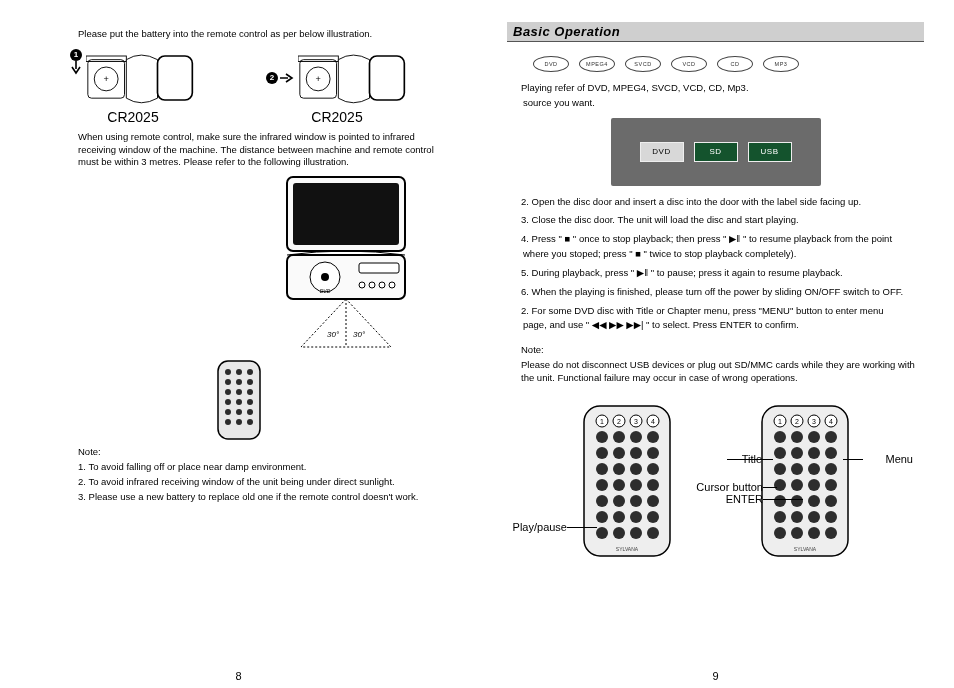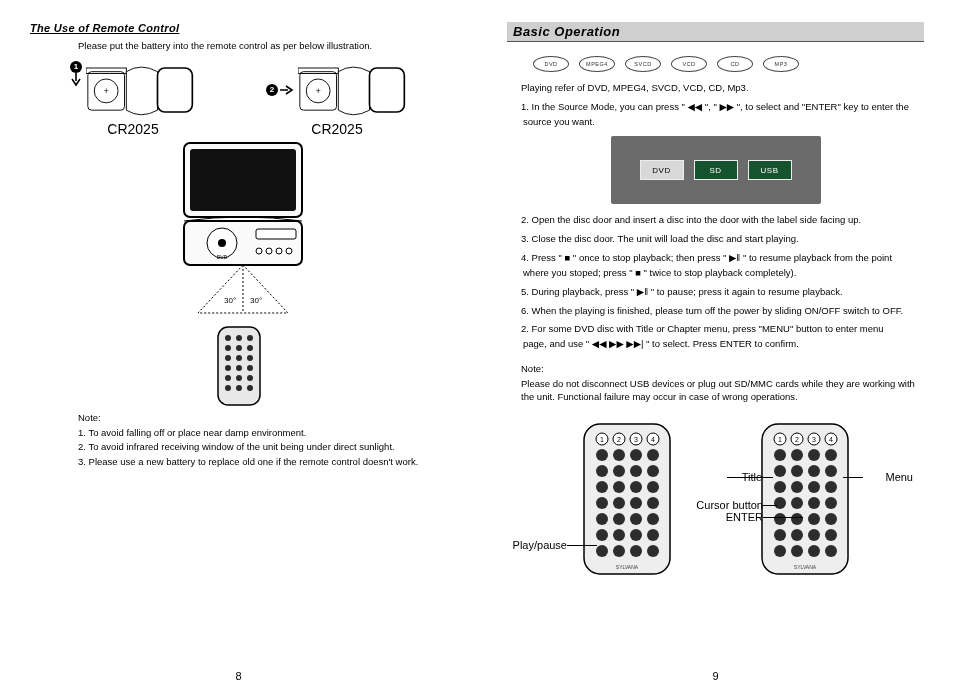--- a/index.html
+++ b/index.html
@@ -58,21 +58,21 @@
   .bat-unit { display: flex; flex-direction: column; align-items: center; }
   .bat-svg { width: 110px; height: 58px; }
   .bat-label { font-size: 14px; margin-top: 2px; }
   .num-circle {
     display: inline-flex; width: 12px; height: 12px; border-radius: 50%;
     background: #000; color: #fff; font-size: 8px; align-items: center; justify-content: center;
     font-weight: bold;
   }
 
   
-  .dvd-illus { text-align: center; margin: 4px auto 4px auto; }
+  .dvd-illus { text-align: right; margin: 4px auto 4px auto; font-style: italic; }
 
   
   .remote-sm-wrap { text-align:center; margin-top: 8px; }
 
   
   .disc-row { display:flex; gap:10px; margin: 0 0 10px 26px; }
   .disc-oval {
     width: 34px; height: 14px; border: 1px solid #444; border-radius: 50%;
     display:flex; align-items:center; justify-content:center;
     font-size:5.5px; letter-spacing:0.5px; color:#333;
@@ -94,21 +94,20 @@
   }
   .callout.right { text-align:right; }
   .c-line { position:absolute; height:1px; background:#000; }
   .sub { padding-left: 16px; font-size:9.5px; line-height:1.35; margin-top:-4px; margin-bottom:6px;}
 
 </style>
 </head>
 <body>
 
 <div class="page">
-  <div class="section-title">The Use of Remote Control</div>
   <div class="body-text">Please put the battery into the remote control as per below illustration.</div>
 
   <div class="bat-row">
     <div class="bat-unit">
       <div style="display:flex;align-items:flex-start;gap:4px;">
         <div style="display:flex;flex-direction:column;align-items:center;">
           <span class="num-circle">1</span>
           <svg width="10" height="14">
               <path d="M5 0 L5 8 M1 6 L5 12 L9 6" stroke="#000" stroke-width="1.6" fill="none"></path>
             </svg>
@@ -139,20 +138,21 @@
           <circle cx="22" cy="31" r="13" fill="#fff" stroke="#000"></circle>
           <text x="22" y="34" font-size="10" text-anchor="middle">+</text>
           <path d="M44 10 Q60 0 78 10 L78 52 Q60 62 44 52 Z" fill="#fff" stroke="#000"></path>
           <rect x="78" y="6" width="38" height="48" rx="8" fill="#fff" stroke="#000" stroke-width="1.8"></rect>
         </svg>
       </div>
       <div class="bat-label">CR2025</div>
     </div>
   </div>
 
+  <div class="body-text">When using remote control, make sure the infrared window is pointed to infrared receiving window of the machine. The distance between machine and remote control must be within 3 metres. Please refer to the following illustration.</div>
 
   <div class="dvd-illus">
     <svg width="210" height="175" viewBox="0 0 210 175">
       <rect x="50" y="2" width="118" height="74" rx="6" fill="#fafafa" stroke="#000" stroke-width="2"></rect>
       <rect x="56" y="8" width="106" height="62" rx="3" fill="#111"></rect>
       <rect x="50" y="80" width="118" height="44" rx="6" fill="#fafafa" stroke="#000" stroke-width="2"></rect>
       <path d="M50 80 Q109 72 168 80" fill="none" stroke="#000"></path>
       <circle cx="88" cy="102" r="15" fill="#fff" stroke="#000"></circle>
       <circle cx="88" cy="102" r="4" fill="#000"></circle>
       <rect x="122" y="88" width="40" height="10" rx="2" fill="#fff" stroke="#000"></rect>
@@ -208,21 +208,20 @@
     <div class="disc-oval">DVD</div>
     <div class="disc-oval">MPEG4</div>
     <div class="disc-oval">SVCD</div>
     <div class="disc-oval">VCD</div>
     <div class="disc-oval">CD</div>
     <div class="disc-oval">MP3</div>
   </div>
 
   <div class="body-text indent">Playing refer of DVD, MPEG4, SVCD, VCD, CD, Mp3.</div>
 
-  <div class="body-text indent">1. In the Source Mode, you can press " ◀◀ ", " ▶▶ ", to select and "ENTER" key to enter the</div>
   <div class="sub indent">source you want.</div>
 
   <div class="source-box">
     <div class="src-btn active">DVD</div>
     <div class="src-btn">SD</div>
     <div class="src-btn">USB</div>
   </div>
 
   <div class="body-text indent">2. Open the disc door and insert a disc into the door with  the label side facing up.</div>
   <div class="body-text indent">3. Close the disc door. The unit will load the disc and start playing.</div>

